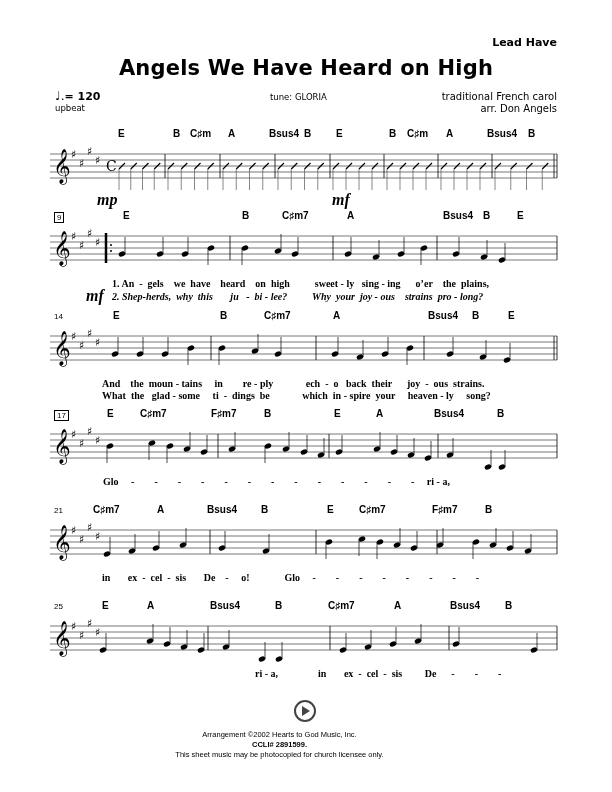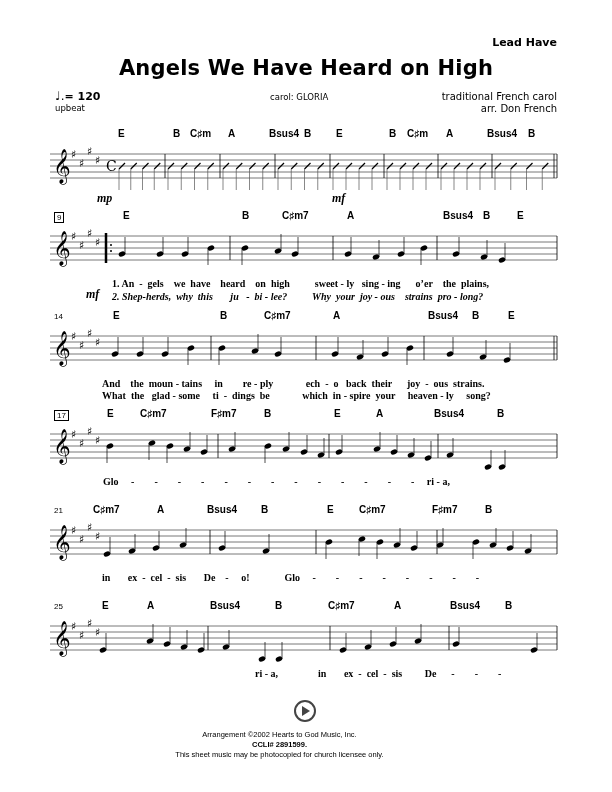--- a/index.html
+++ b/index.html
@@ -9,40 +9,40 @@
   .title { left: 0; width: 612px; text-align: center; top: 56px; font-size: 21px; font-weight: bold; letter-spacing: 0.2px; }
   .tempo { left: 55px; top: 89px; font-size: 11px; font-weight: bold; }
   .tempo .note { font-size: 12px; font-weight: normal; }
   .mood { left: 55px; top: 103px; font-size: 8.5px; }
   .tune { left: 270px; top: 92px; font-size: 8.5px; }
   .credit { right: 55px; text-align: right; font-size: 10px; line-height: 12px; top: 91px; }
   .chord { position: absolute; font-family: "Liberation Sans", sans-serif; font-size: 10px; font-weight: bold; white-space: nowrap; }
   .measnum { position: absolute; font-family: "Liberation Sans", sans-serif; font-size: 8px; }
   .measnum.boxed { border: 1px solid #000; padding: 0 2px; }
   .lyric { position: absolute; font-family: "Liberation Serif", serif; font-size: 10px; font-weight: bold; white-space: pre; }
-  .dyn { position: absolute; font-family: "Liberation Serif", serif; font-style: italic; font-weight: bold; font-size: 12px; }
+  .dyn { position: absolute; font-family: "Liberation Serif", serif; font-style: italic; font-weight: bold; font-size: 16px; }
   .footer { left: 0; width: 559px; text-align: center; font-family: "Liberation Sans", sans-serif; font-size: 7.5px; line-height: 10px; }
   .logo { left: 0; width: 612px; text-align: center; top: 700px; font-family: "Liberation Sans", sans-serif; font-size: 21px; color: #333; }
   .logo .play { display: inline-block; width: 18px; height: 18px; border: 2px solid #444; border-radius: 50%; position: relative; vertical-align: -3px; margin-right: 3px; }
   .logo .play::after { content: ""; position: absolute; left: 6px; top: 4px; border-left: 8px solid #444; border-top: 5px solid transparent; border-bottom: 5px solid transparent; }
   svg { position: absolute; left: 0; top: 0; overflow: visible; }
 </style>
 </head>
 <body>
 
 <div class="abs lead">Lead Have</div>
 <div class="abs title">Angels We Have Heard on High</div>
 <div class="abs tempo">
   <span class="note">♩.</span><span>= 120</span>
 </div>
 <div class="abs mood">upbeat</div>
-<div class="abs tune">carol: GLORIA</div>
+<div class="abs tune">tune: GLORIA</div>
 <div class="abs credit">
   <div>traditional French carol</div>
-  <div>arr. Don French</div>
+  <div>arr. Don Angels</div>
 </div>
 
 <div id="systems">
     <div class="chord" style="left: 118px; top: 128px;">E</div>
     <div class="chord" style="left: 173px; top: 128px;">B</div>
     <div class="chord" style="left: 190px; top: 128px;">C♯m</div>
     <div class="chord" style="left: 228px; top: 128px;">A</div>
     <div class="chord" style="left: 269px; top: 128px;">Bsus4</div>
     <div class="chord" style="left: 304px; top: 128px;">B</div>
     <div class="chord" style="left: 336px; top: 128px;">E</div>

